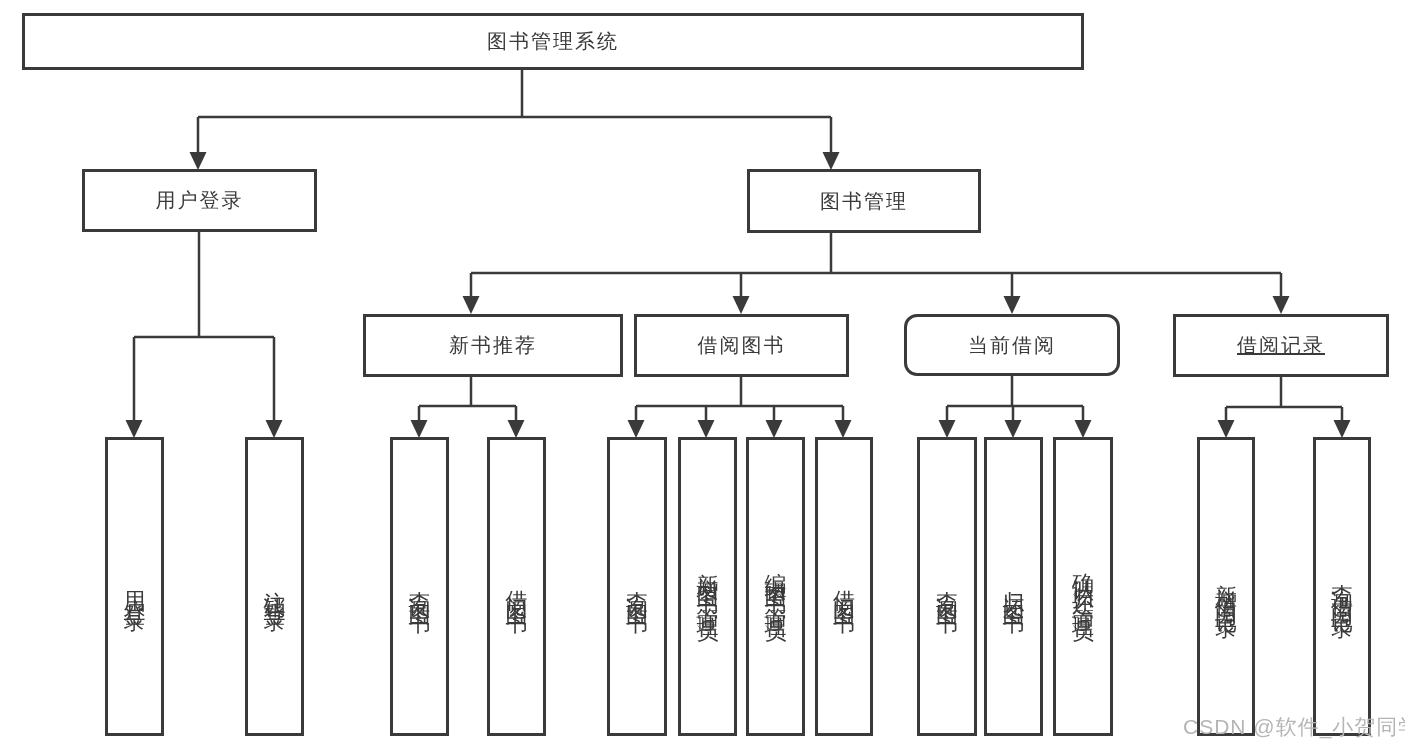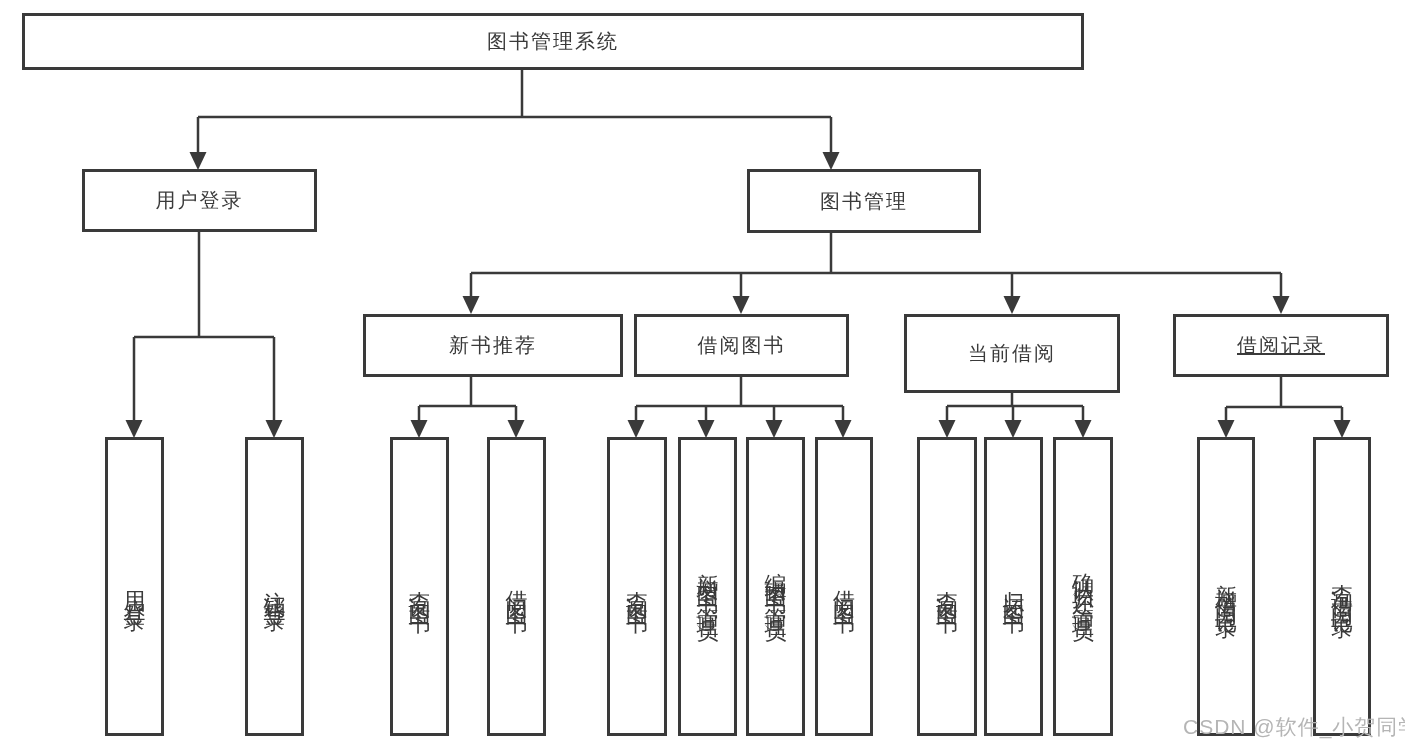--- a/index.html
+++ b/index.html
@@ -96,21 +96,21 @@
     </g>
   </svg>
 
   <div class="node hnode" style="left:22px; top:13px; width:1062px; height:57px;">图书管理系统</div>
 
   <div class="node hnode" style="left:82px; top:169px; width:235px; height:63px;">用户登录</div>
   <div class="node hnode" style="left:714px; top:169px; width:234px; height:64px;margin-left:33px;">图书管理</div>
 
   <div class="node hnode" style="left:363px; top:314px; width:260px; height:63px;">新书推荐</div>
   <div class="node hnode" style="left:634px; top:314px; width:215px; height:63px;">借阅图书</div>
-  <div class="node hnode" style="left:904px; top:314px; width:216px; height:79px;">当前借阅</div>
+  <div class="node hnode" style="left:904px; top:314px; width:216px; height:62px;border-radius:13px;">当前借阅</div>
   <div class="node hnode" style="left:1173px; top:314px; width:216px; height:63px;text-decoration:underline;">借阅记录</div>
 
   <div class="node vnode" style="left:105px; top:437px; width:59px; height:299px;">用户登录</div>
   <div class="node vnode" style="left:245px; top:437px; width:59px; height:299px;">注销登录</div>
 
   <div class="node vnode" style="left:390px; top:437px; width:59px; height:299px;">查询图书</div>
   <div class="node vnode" style="left:487px; top:437px; width:59px; height:299px;">借阅图书</div>
 
   <div class="node vnode" style="left:607px; top:437px; width:60px; height:299px;">查询图书</div>
   <div class="node vnode" style="left:678px; top:437px; width:59px; height:299px;">新增图书（管理员）</div>

